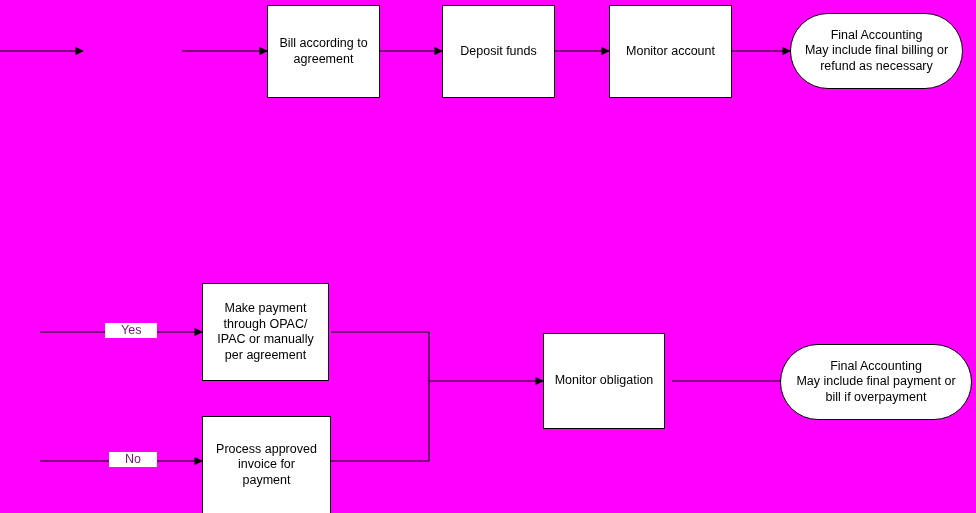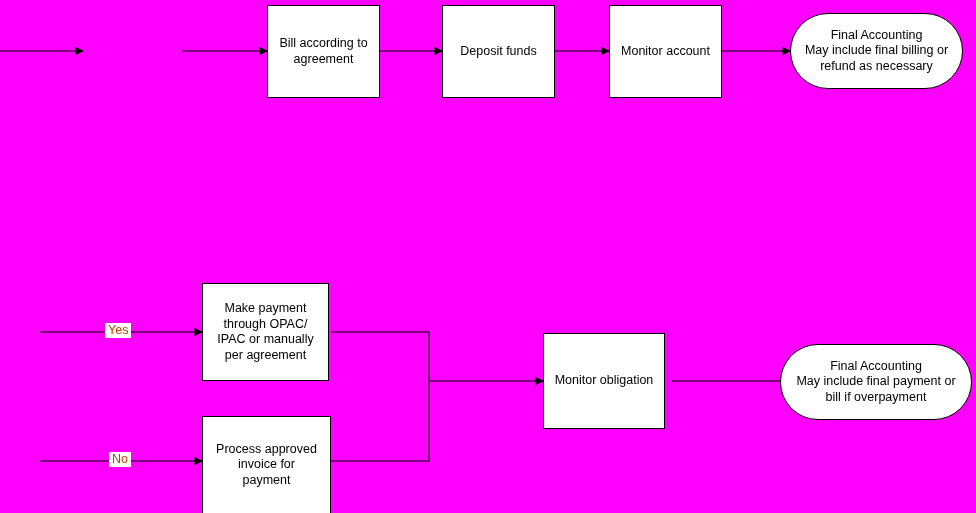--- a/index.html
+++ b/index.html
@@ -44,24 +44,24 @@
     border-radius: 999px;
   }
   .node .label {
     display: block;
     padding: 0 6px;
     white-space: pre-line;
   }
   .edge-label {
     position: absolute;
     background: #ffffff;
-    color: #c2410c;
+    color: #701a75;
     font-size: 12.5px;
     line-height: 15px;
-    padding: 0 3px;
+    padding: 0 16px;
     z-index: 3;
     white-space: nowrap;
   }
 </style>
 </head>
 <body>
 
 <div id="canvas">
 
   <svg class="edges" viewBox="0 0 976 513" xmlns="http://www.w3.org/2000/svg">
@@ -92,21 +92,21 @@
 
   <div class="node" style="left:267px; top:5px; width:113px; height:93px;">
     <span class="label">Bill according to
 agreement</span>
   </div>
 
   <div class="node" style="left:442px; top:5px; width:113px; height:93px;">
     <span class="label">Deposit funds</span>
   </div>
 
-  <div class="node" style="left:609px; top:5px; width:113px; height:93px;">
+  <div class="node" style="left:609px; top:5px; width:123px; height:93px;">
     <span class="label">Monitor account</span>
   </div>
 
   <div class="node terminator" style="left:790px; top:13px; width:173px; height:76px;">
     <span class="label">Final Accounting
 May include final billing or
 refund as necessary</span>
   </div>
 
   <div class="node" style="left:202px; top:283px; width:127px; height:98px;">

